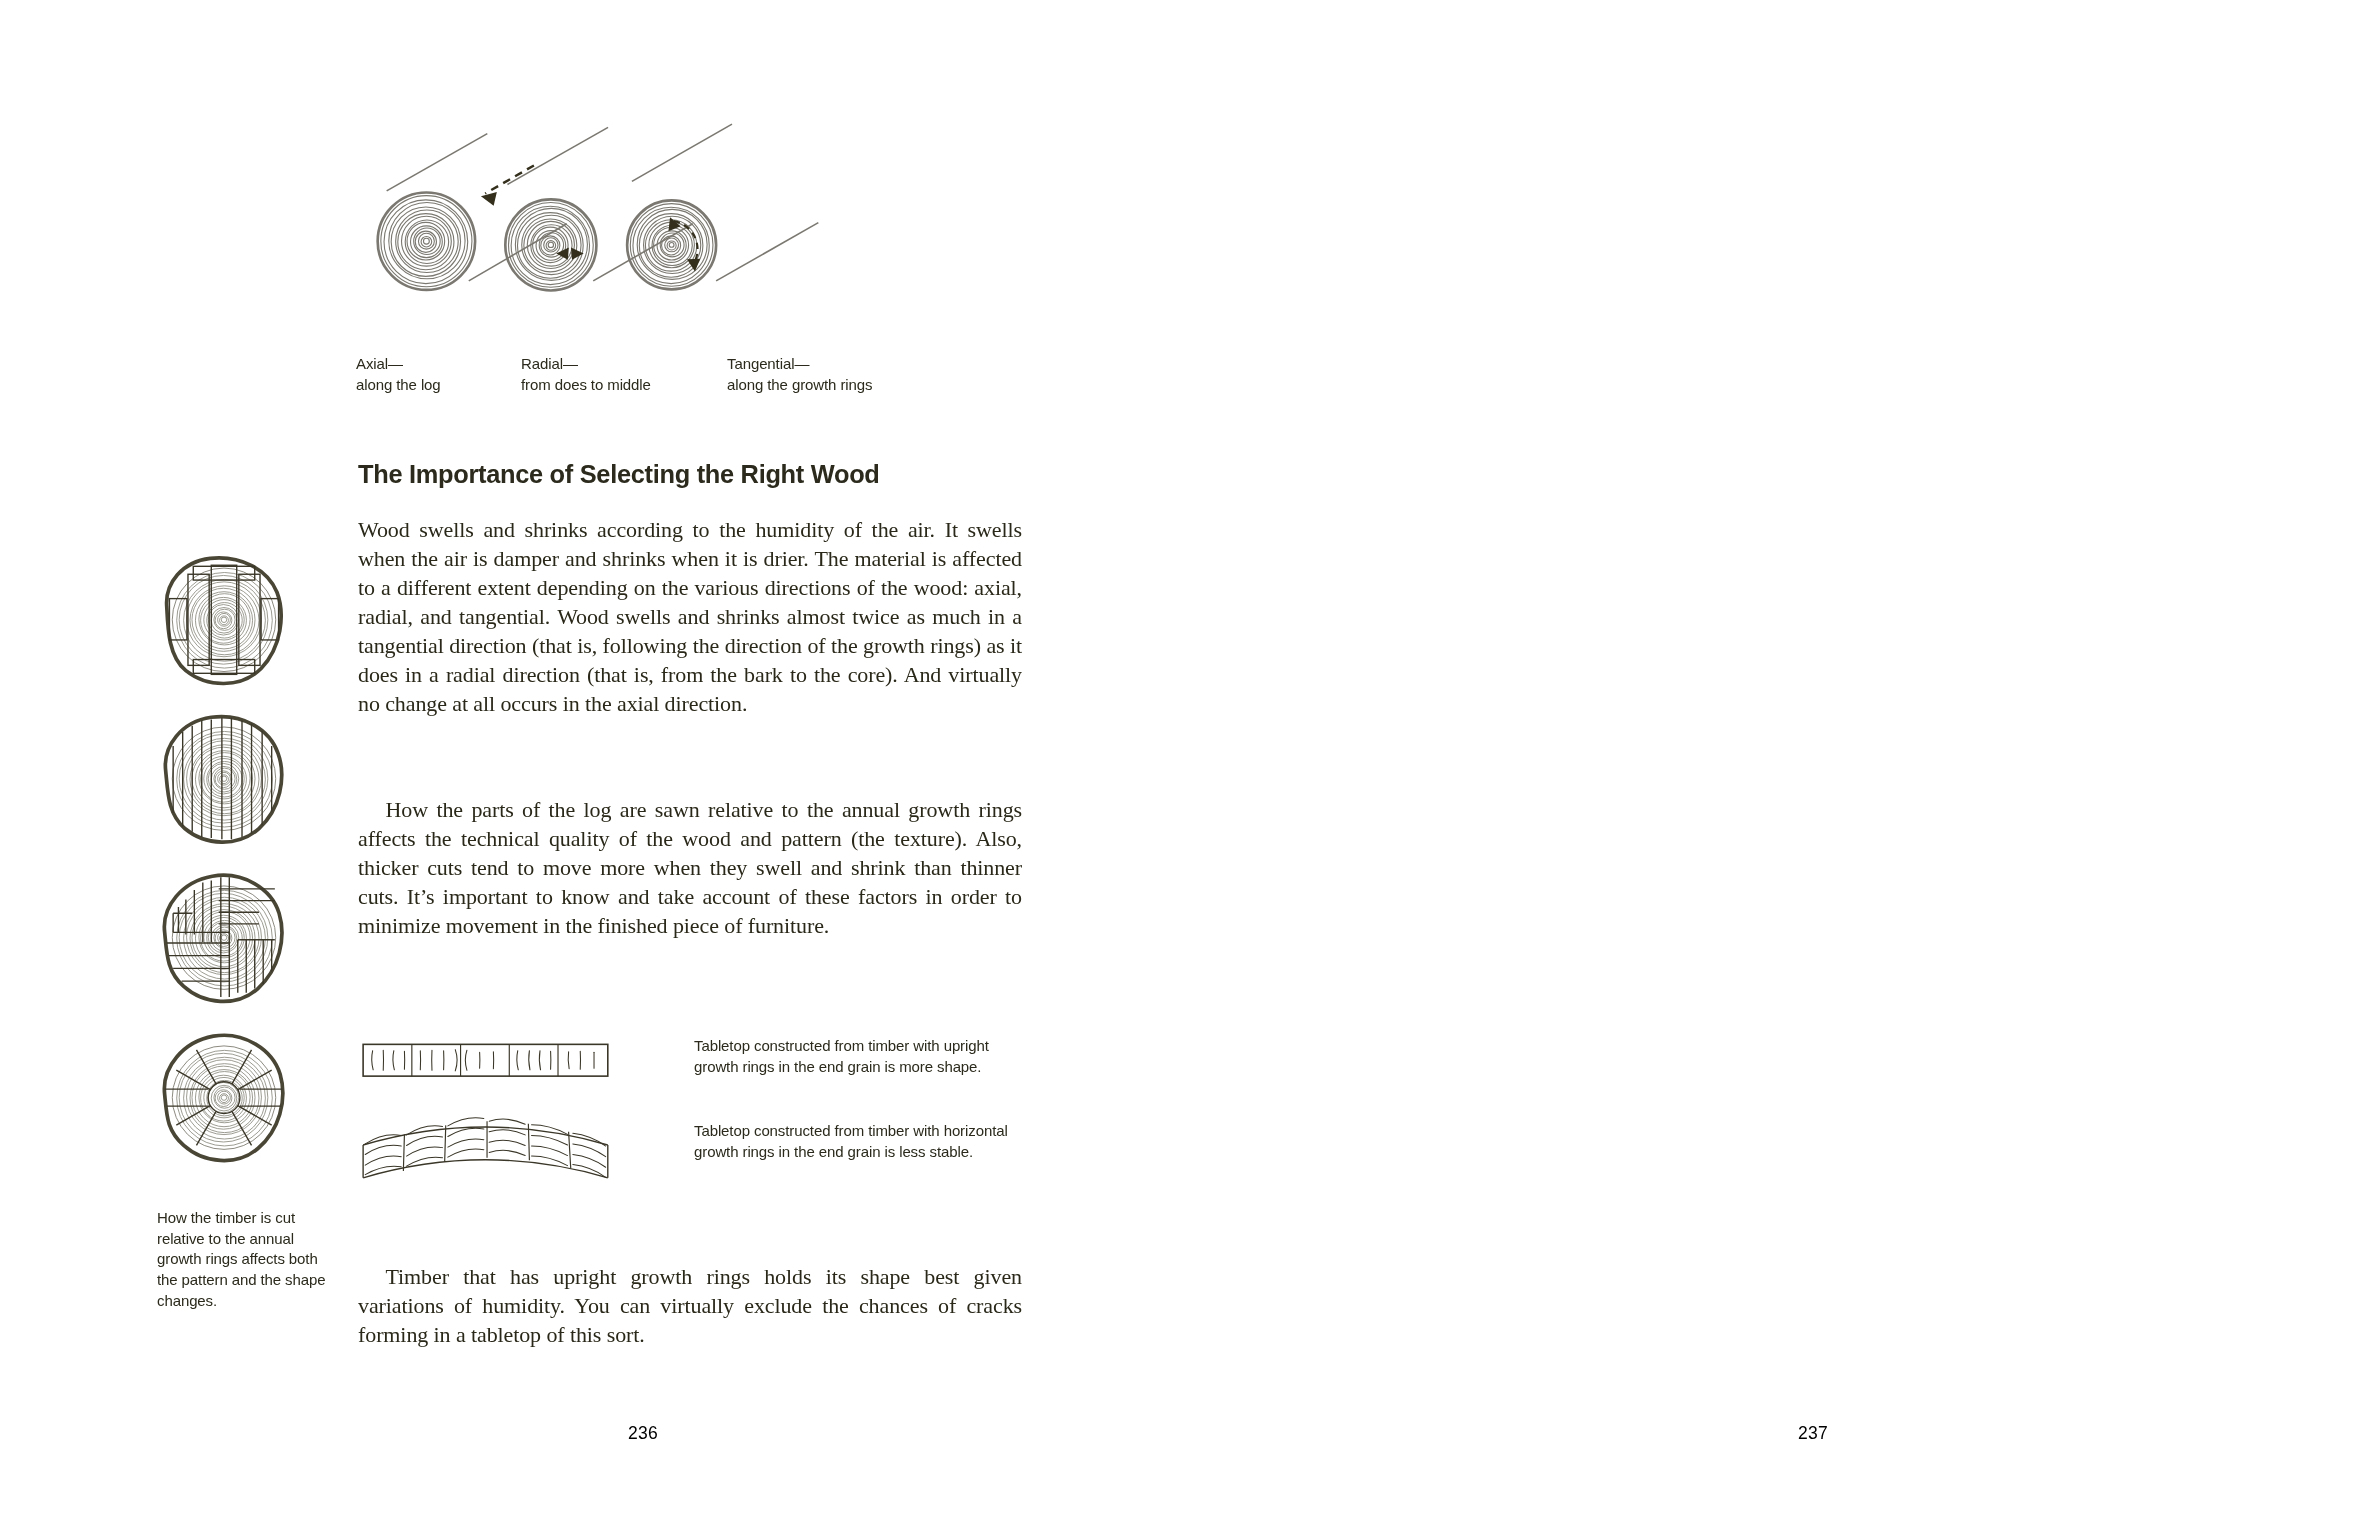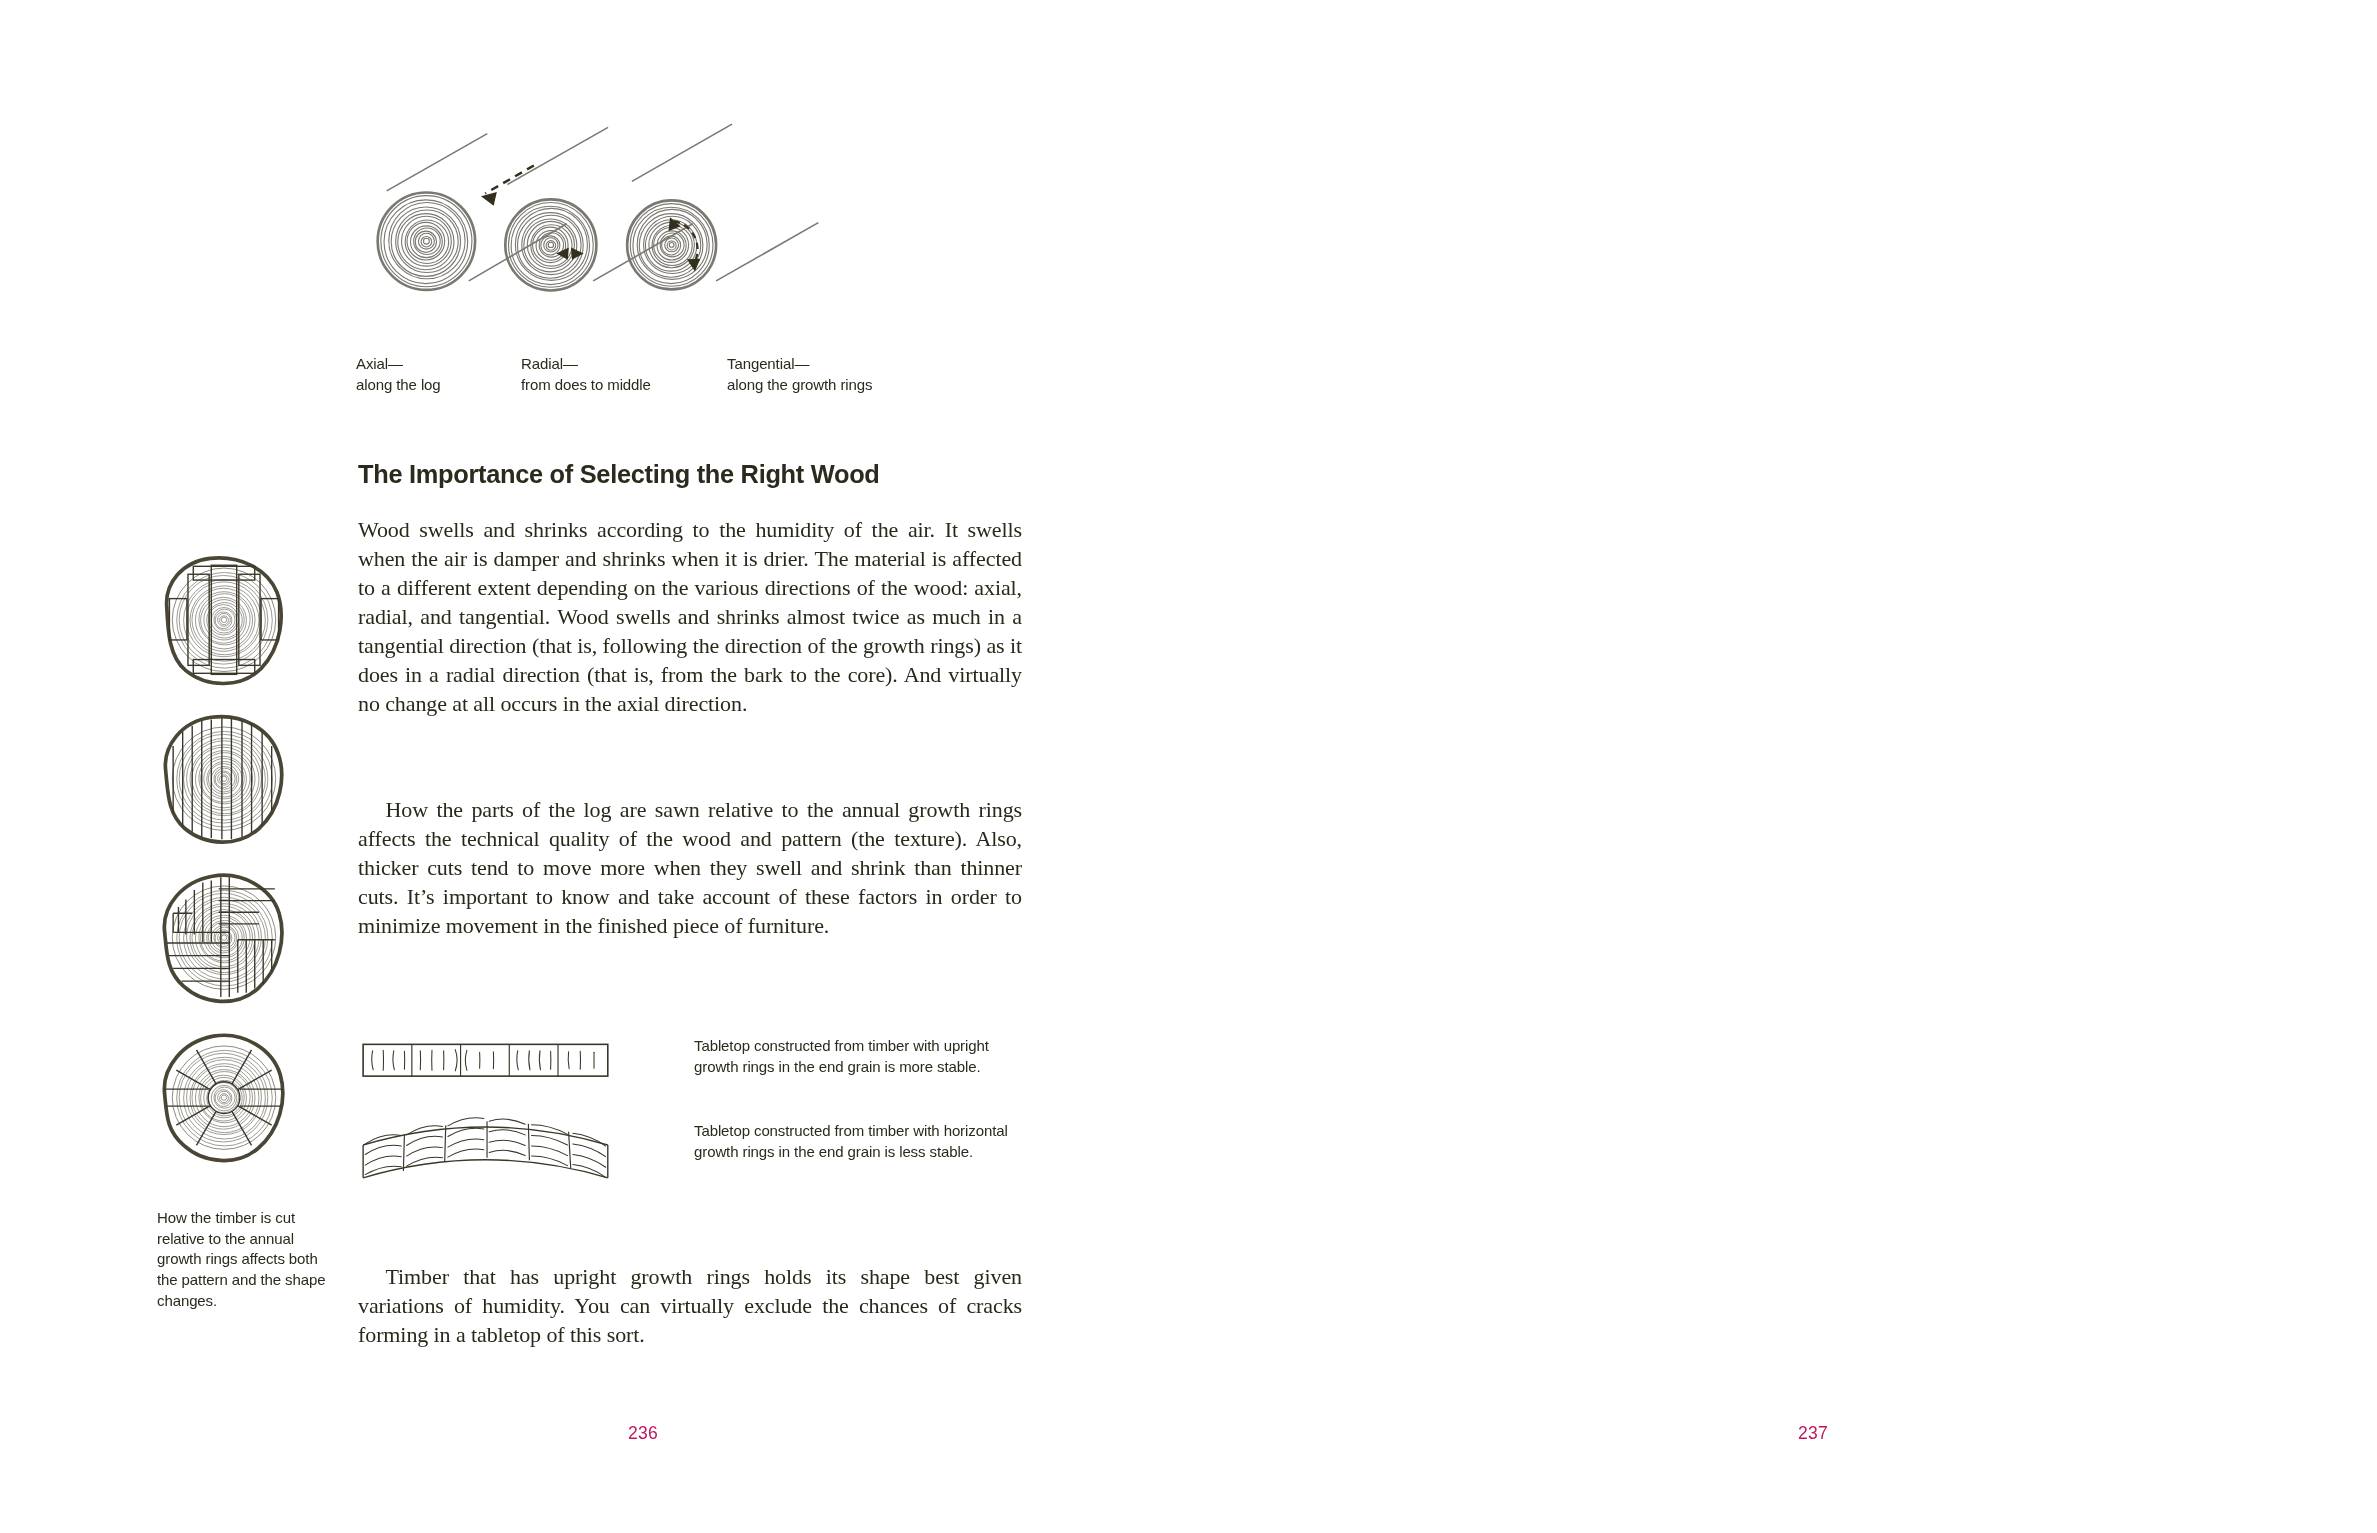--- a/index.html
+++ b/index.html
@@ -37,21 +37,21 @@
     font-size:15px;
     line-height:20.7px;
     color:#2b2a1c;
     letter-spacing:-0.1px;
   }
 
   .folio{
     position:absolute;
     font-family:"Liberation Sans",sans-serif;
     font-size:17.5px;
-    color:#be185d;
+    color:#000000;
     letter-spacing:0.3px;
   }
 
   
   #log-figure{position:absolute;left:339px;top:122px;width:625px;height:249px;}
   #log-captions{position:absolute;left:356px;top:354px;width:614px;height:58px;}
   .logcap{position:absolute;}
   #lc0{left:0px;}
   #lc1{left:165px;}
   #lc2{left:371px;}
@@ -377,21 +377,21 @@
 
           <path d="M 400 178 q 34 4 62 24"></path>
           <path d="M 400 198 q 34 4 62 24"></path>
           <path d="M 400 218 q 34 4 62 24"></path>
           <path d="M 400 237 q 34 4 62 24"></path>
         </g>
       </g>
     </svg>
   </div>
 
-  <div id="tt-cap-1" class="caption">Tabletop constructed from timber with upright growth rings in the end grain is more stable.</div>
+  <div id="tt-cap-1" class="caption">Tabletop constructed from timber with upright growth rings in the end grain is more shape.</div>
   <div id="tt-cap-2" class="caption">Tabletop constructed from timber with horizontal growth rings in the end grain is less stable.</div>
 
   <div class="folio" style="left:628px;top:1423px;">236</div>
 </div>
 
 <div class="page page-right">
 
   <div class="folio" style="left:609px;top:1423px;">237</div>
 </div>
 

